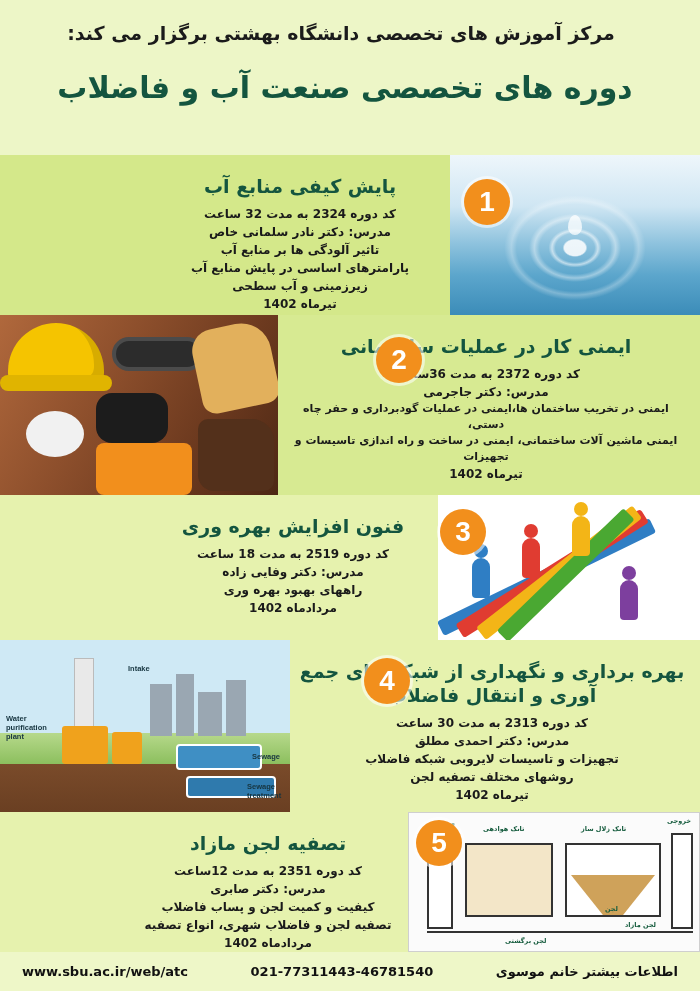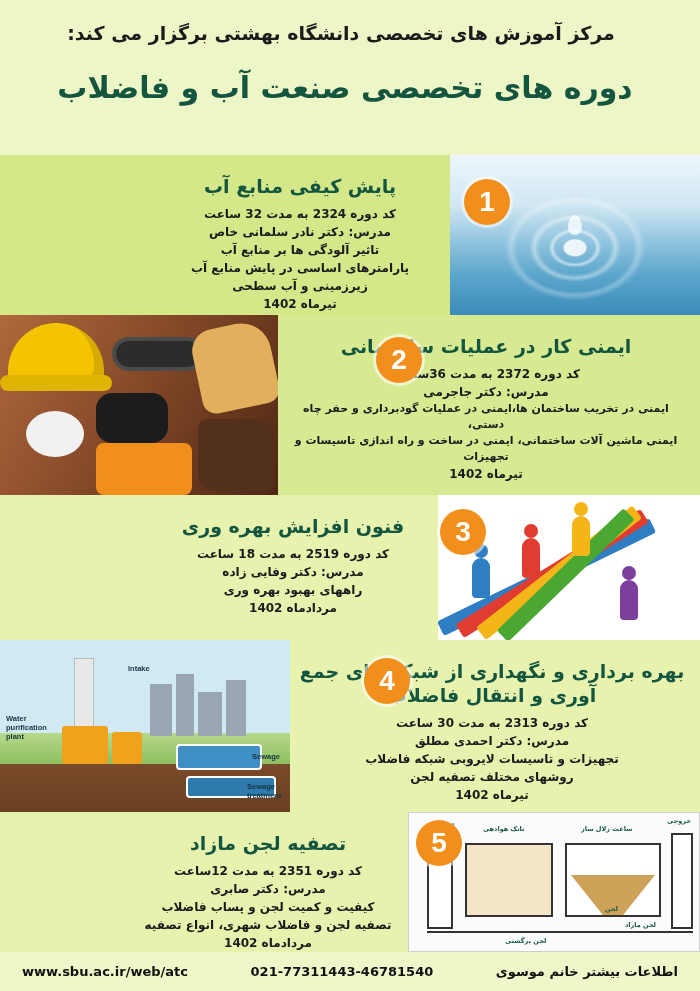--- a/index.html
+++ b/index.html
@@ -344,21 +344,21 @@
     <div class="photo">
 
       <div style="position:absolute; left:56px; top:30px; width:88px; height:74px; border:2px solid #333; background:#f3e6c8;"></div>
       <div style="position:absolute; left:156px; top:30px; width:96px; height:74px; border:2px solid #333; background:#ffffff;"></div>
       <div style="position:absolute; left:162px; top:62px; width:84px; height:40px; background:#cfa25a; clip-path: polygon(0 0,100% 0,62% 100%,38% 100%);"></div>
       <div style="position:absolute; left:18px; top:20px; width:26px; height:96px; border:2px solid #333; background:#ffffff;"></div>
       <div style="position:absolute; left:262px; top:20px; width:22px; height:96px; border:2px solid #333; background:#ffffff;"></div>
       <div style="position:absolute; left:18px; top:118px; width:266px; height:2px; background:#333;"></div>
       <div class="dlabel" style="left:16px; top:6px; width:30px;">ورودی فاضلاب</div>
       <div class="dlabel" style="left:74px; top:12px;">تانک هوادهی</div>
-      <div class="dlabel" style="left:172px; top:12px;">ساعت زلال ساز</div>
+      <div class="dlabel" style="left:172px; top:12px;">تانک زلال ساز</div>
       <div class="dlabel" style="left:258px; top:4px;">خروجی</div>
       <div class="dlabel" style="left:96px; top:124px;">لجن برگشتی</div>
       <div class="dlabel" style="left:216px; top:108px;text-align:right;">لجن مازاد</div>
       <div class="dlabel" style="left:196px; top:92px;">لجن</div>
     </div>
     <div class="badge">5</div>
     <div class="textcol">
       <div class="course-title">تصفیه لجن مازاد</div>
       <div class="course-line">کد دوره 2351 به مدت 12ساعت</div>
       <div class="course-line">مدرس: دکتر صابری</div>

